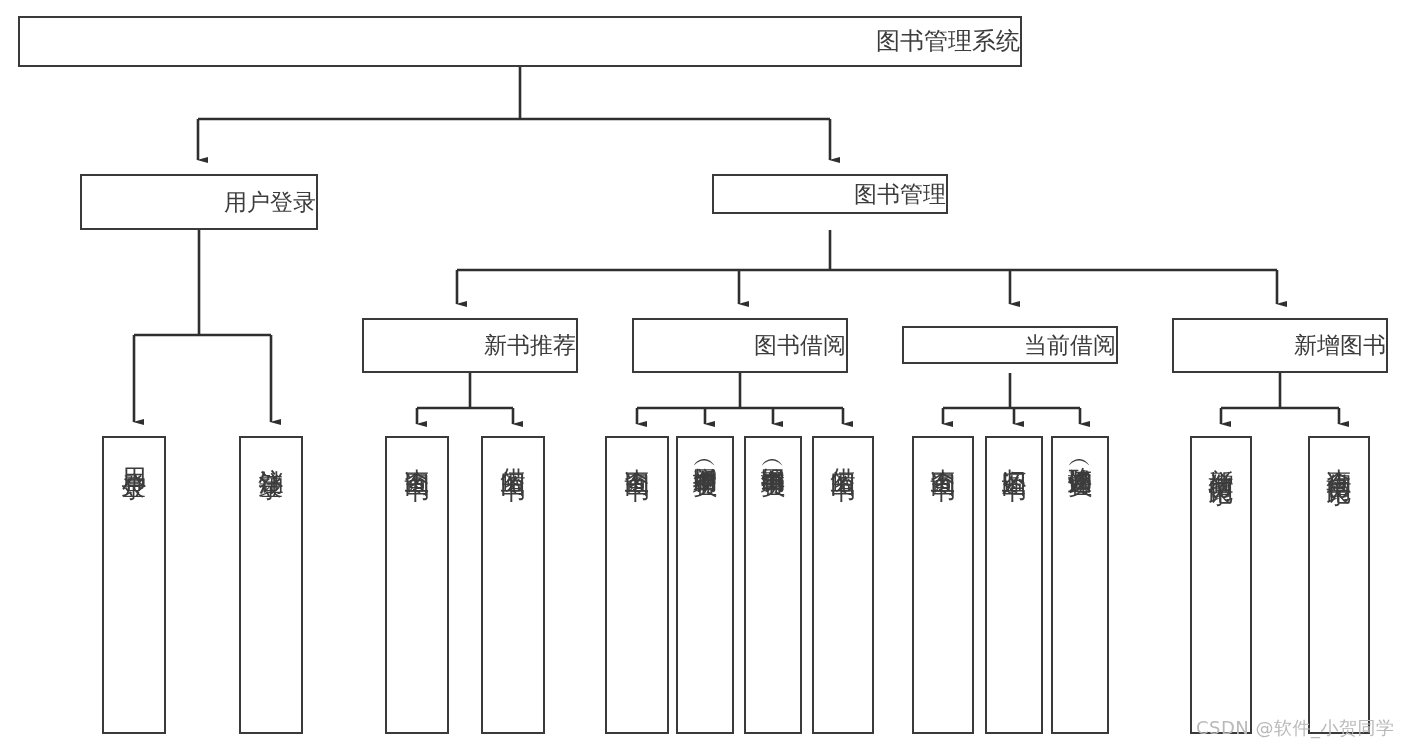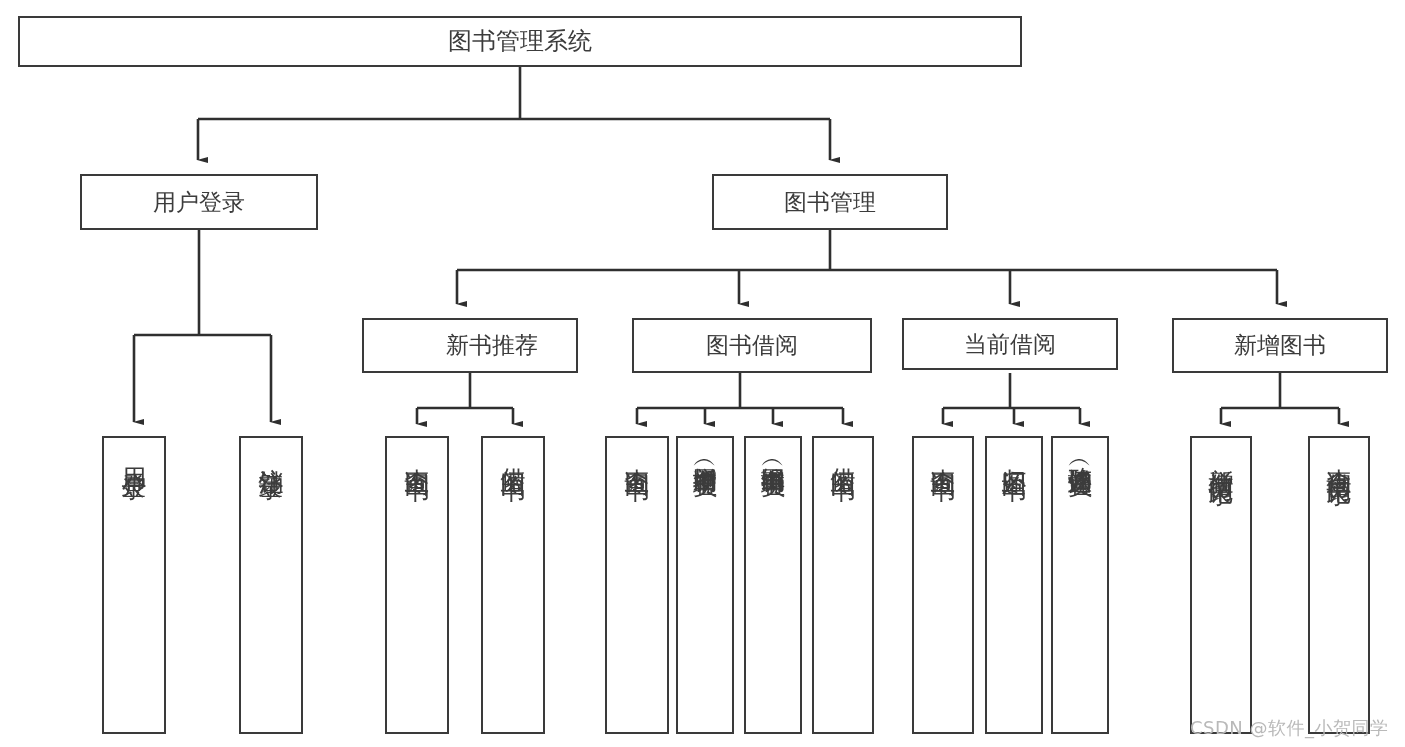--- a/index.html
+++ b/index.html
@@ -11,21 +11,21 @@
     overflow:hidden;position:relative;
   }
   #canvas{position:absolute;left:0;top:0;width:1405px;height:747px;}
   svg.edges{position:absolute;left:0;top:0;width:1405px;height:747px;pointer-events:none;}
 
   .node{
     position:absolute;
     box-sizing:border-box;
     background:#ffffff;
     border:2.5px solid #3a3a3a;
-    display:flex;align-items:center;justify-content:center;
+    display:flex;align-items:center;justify-content:flex-end;
     color:#3c3c3c;
     z-index:2;
   }
   .node .lbl{
     display:block;
     text-align:center;
     color:#3c3c3c;
     line-height:1.05;
     white-space:pre-wrap;
   }
@@ -49,20 +49,21 @@
   }
   .node.leaf.tall .lbl{font-size:24px;letter-spacing:1px;max-height:292px;}
 
   #watermark{
     position:absolute;
     font-size:18px;
     color:#b9b9b9;
     white-space:nowrap;
     z-index:5;
     letter-spacing:0.5px;
+    padding-left:6px;
   }
 </style>
 </head>
 <body>
 
 <div id="canvas">
   <svg class="edges" viewBox="0 0 1405 747" xmlns="http://www.w3.org/2000/svg">
     <defs>
       <marker id="arw" markerWidth="10" markerHeight="12" refX="3" refY="10" orient="auto" markerUnits="userSpaceOnUse">
         <path d="M0,0 L6,0 L3,11 Z" fill="#2f2f2f"></path>
@@ -112,31 +113,31 @@
     </g>
   </svg>
 
   <div class="node root" style="left:18px;top:16px;width:1004px;height:51px;">
     <span class="lbl">图书管理系统</span>
   </div>
 
   <div class="node lvl1" style="left:80px;top:174px;width:238px;height:56px;">
     <span class="lbl">用户登录</span>
   </div>
-  <div class="node lvl1" style="left:712px;top:174px;width:236px;height:56px;">
+  <div class="node lvl1" style="left:712px;top:174px;width:236px;height:40px;">
     <span class="lbl">图书管理</span>
   </div>
 
   <div class="node lvl2" style="left:362px;top:318px;width:216px;height:55px;padding-left:44px;">
     <span class="lbl">新书推荐</span>
   </div>
-  <div class="node lvl2" style="left:632px;top:318px;width:240px;height:55px;">
+  <div class="node lvl2" style="left:632px;top:318px;width:216px;height:55px;">
     <span class="lbl">图书借阅</span>
   </div>
-  <div class="node lvl2" style="left:902px;top:318px;width:216px;height:52px;">
+  <div class="node lvl2" style="left:902px;top:326px;width:216px;height:38px;">
     <span class="lbl">当前借阅</span>
   </div>
   <div class="node lvl2" style="left:1172px;top:318px;width:216px;height:55px;">
     <span class="lbl">新增图书</span>
   </div>
 
   <div class="node leaf" style="left:102px;top:436px;width:64px;height:298px;">
     <span class="lbl">用户登录</span>
   </div>
   <div class="node leaf" style="left:239px;top:436px;width:64px;height:298px;">

